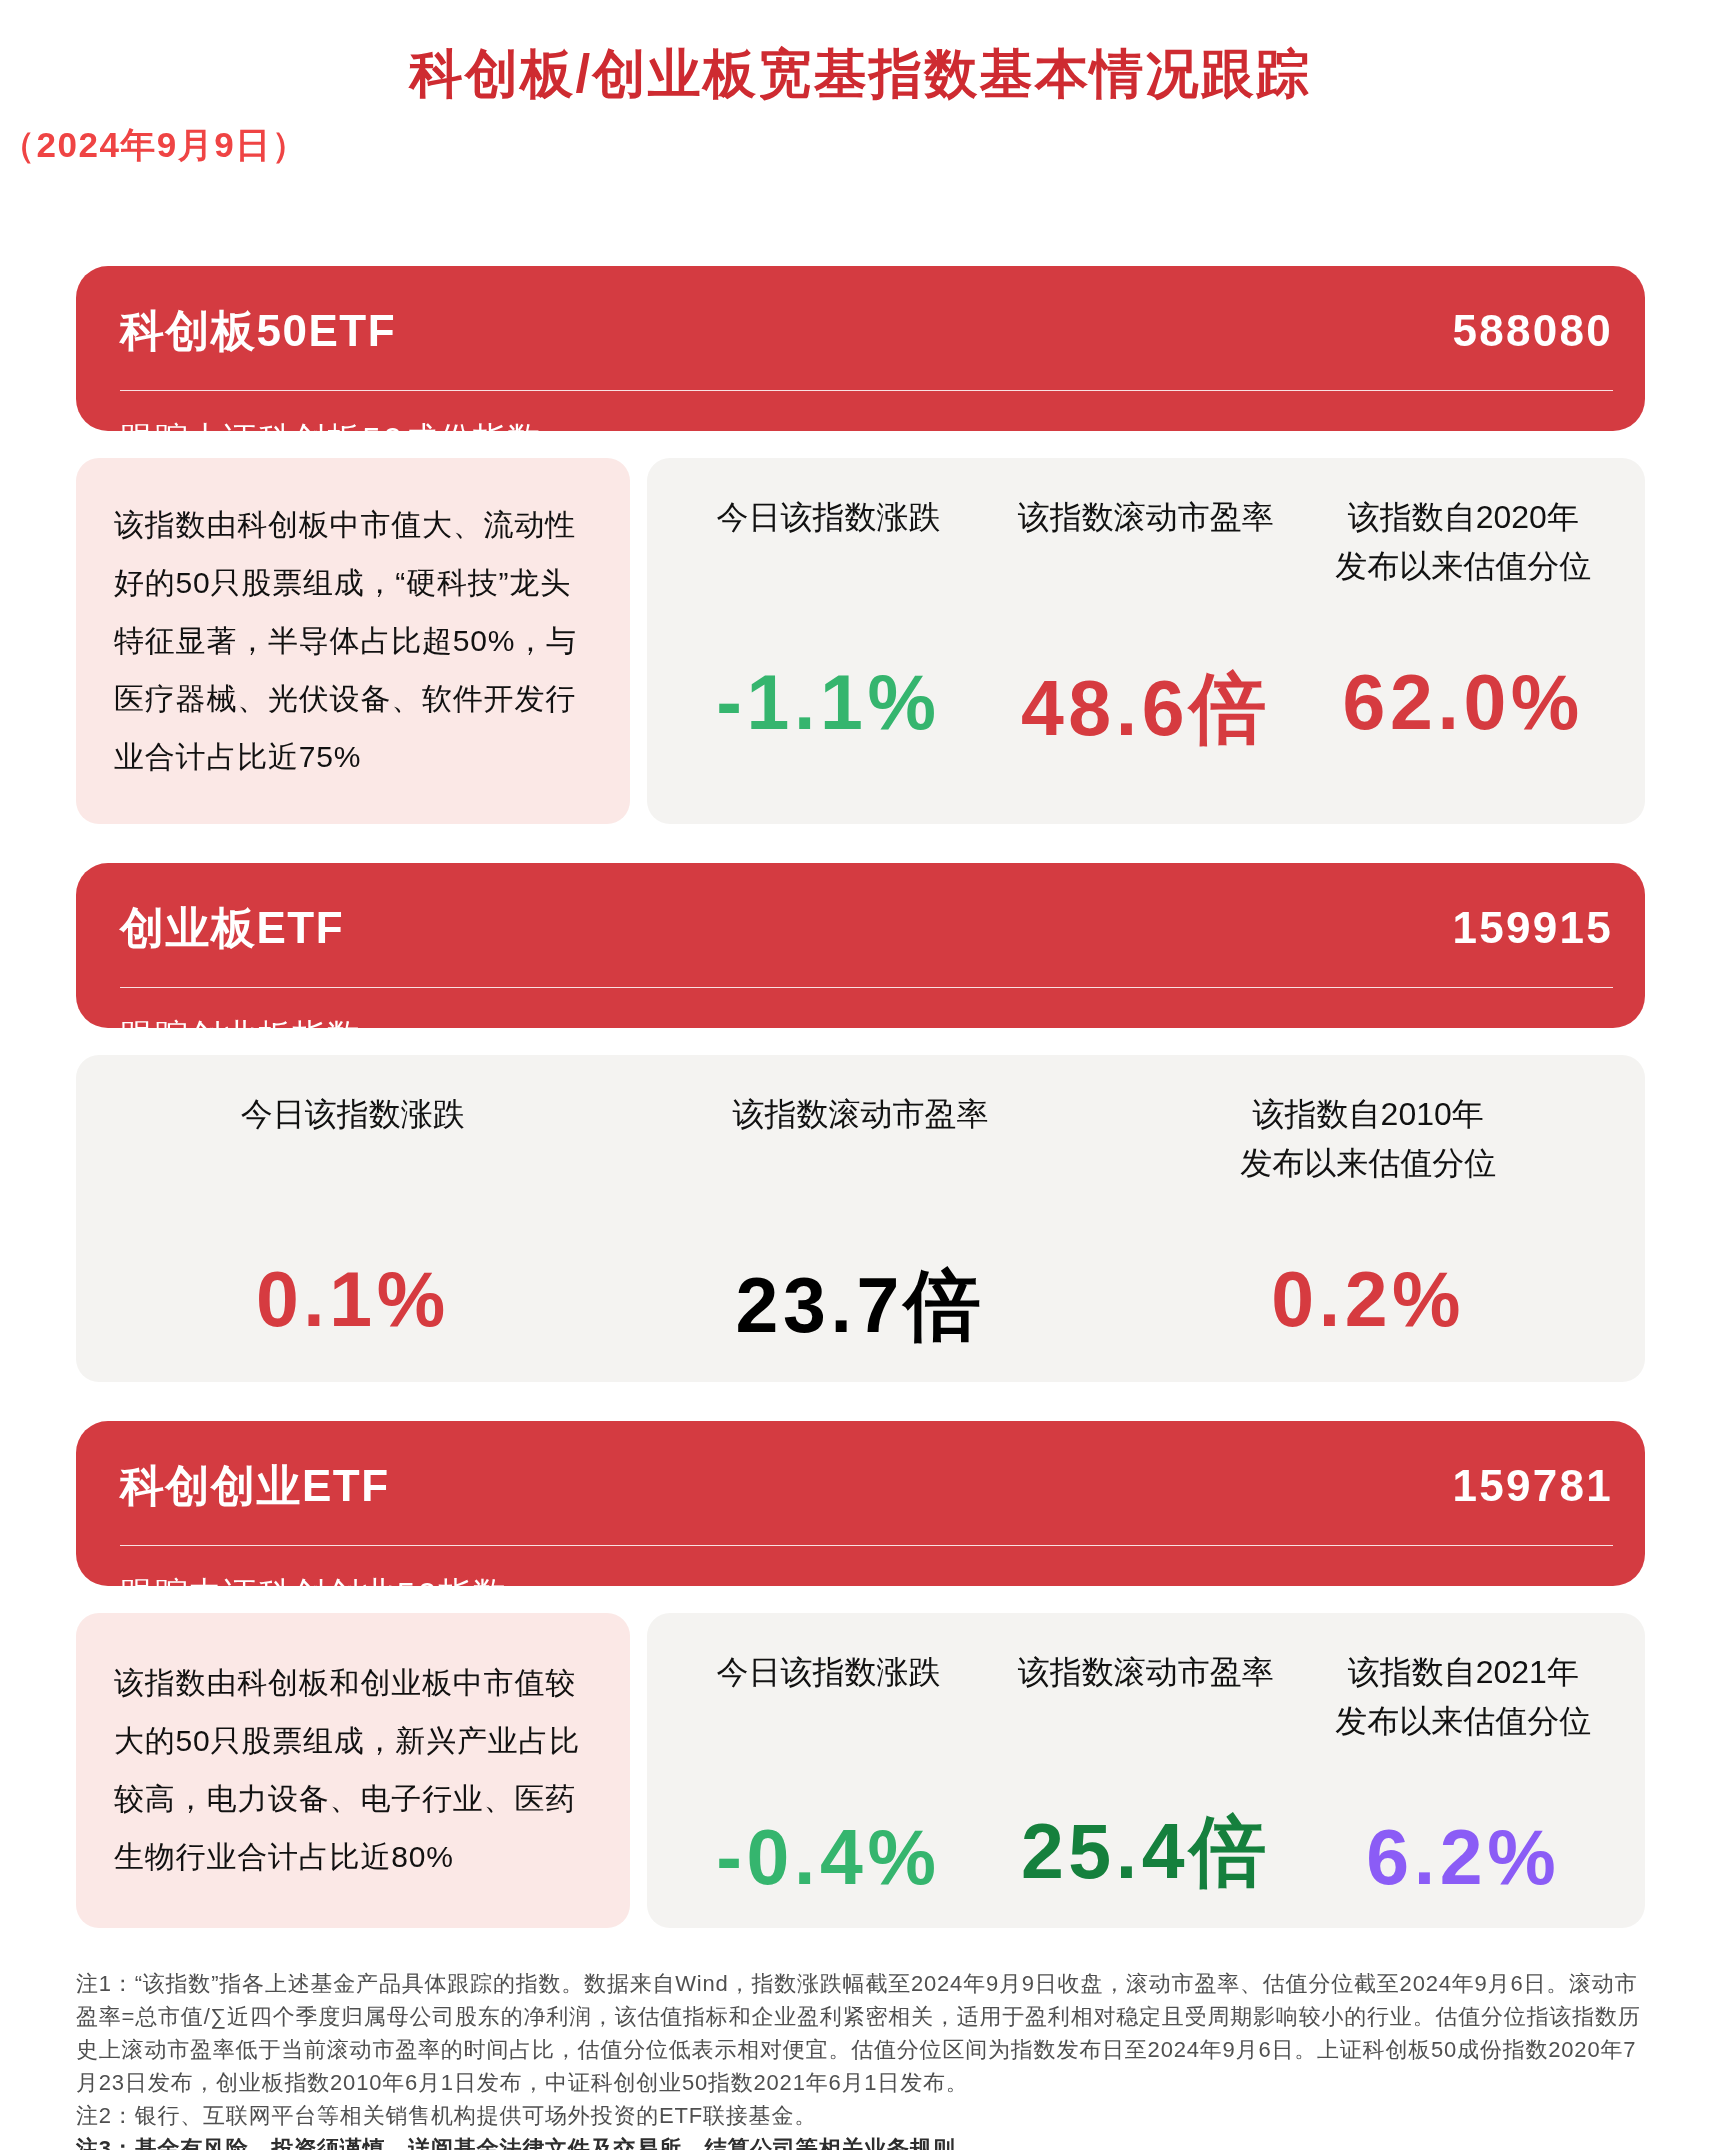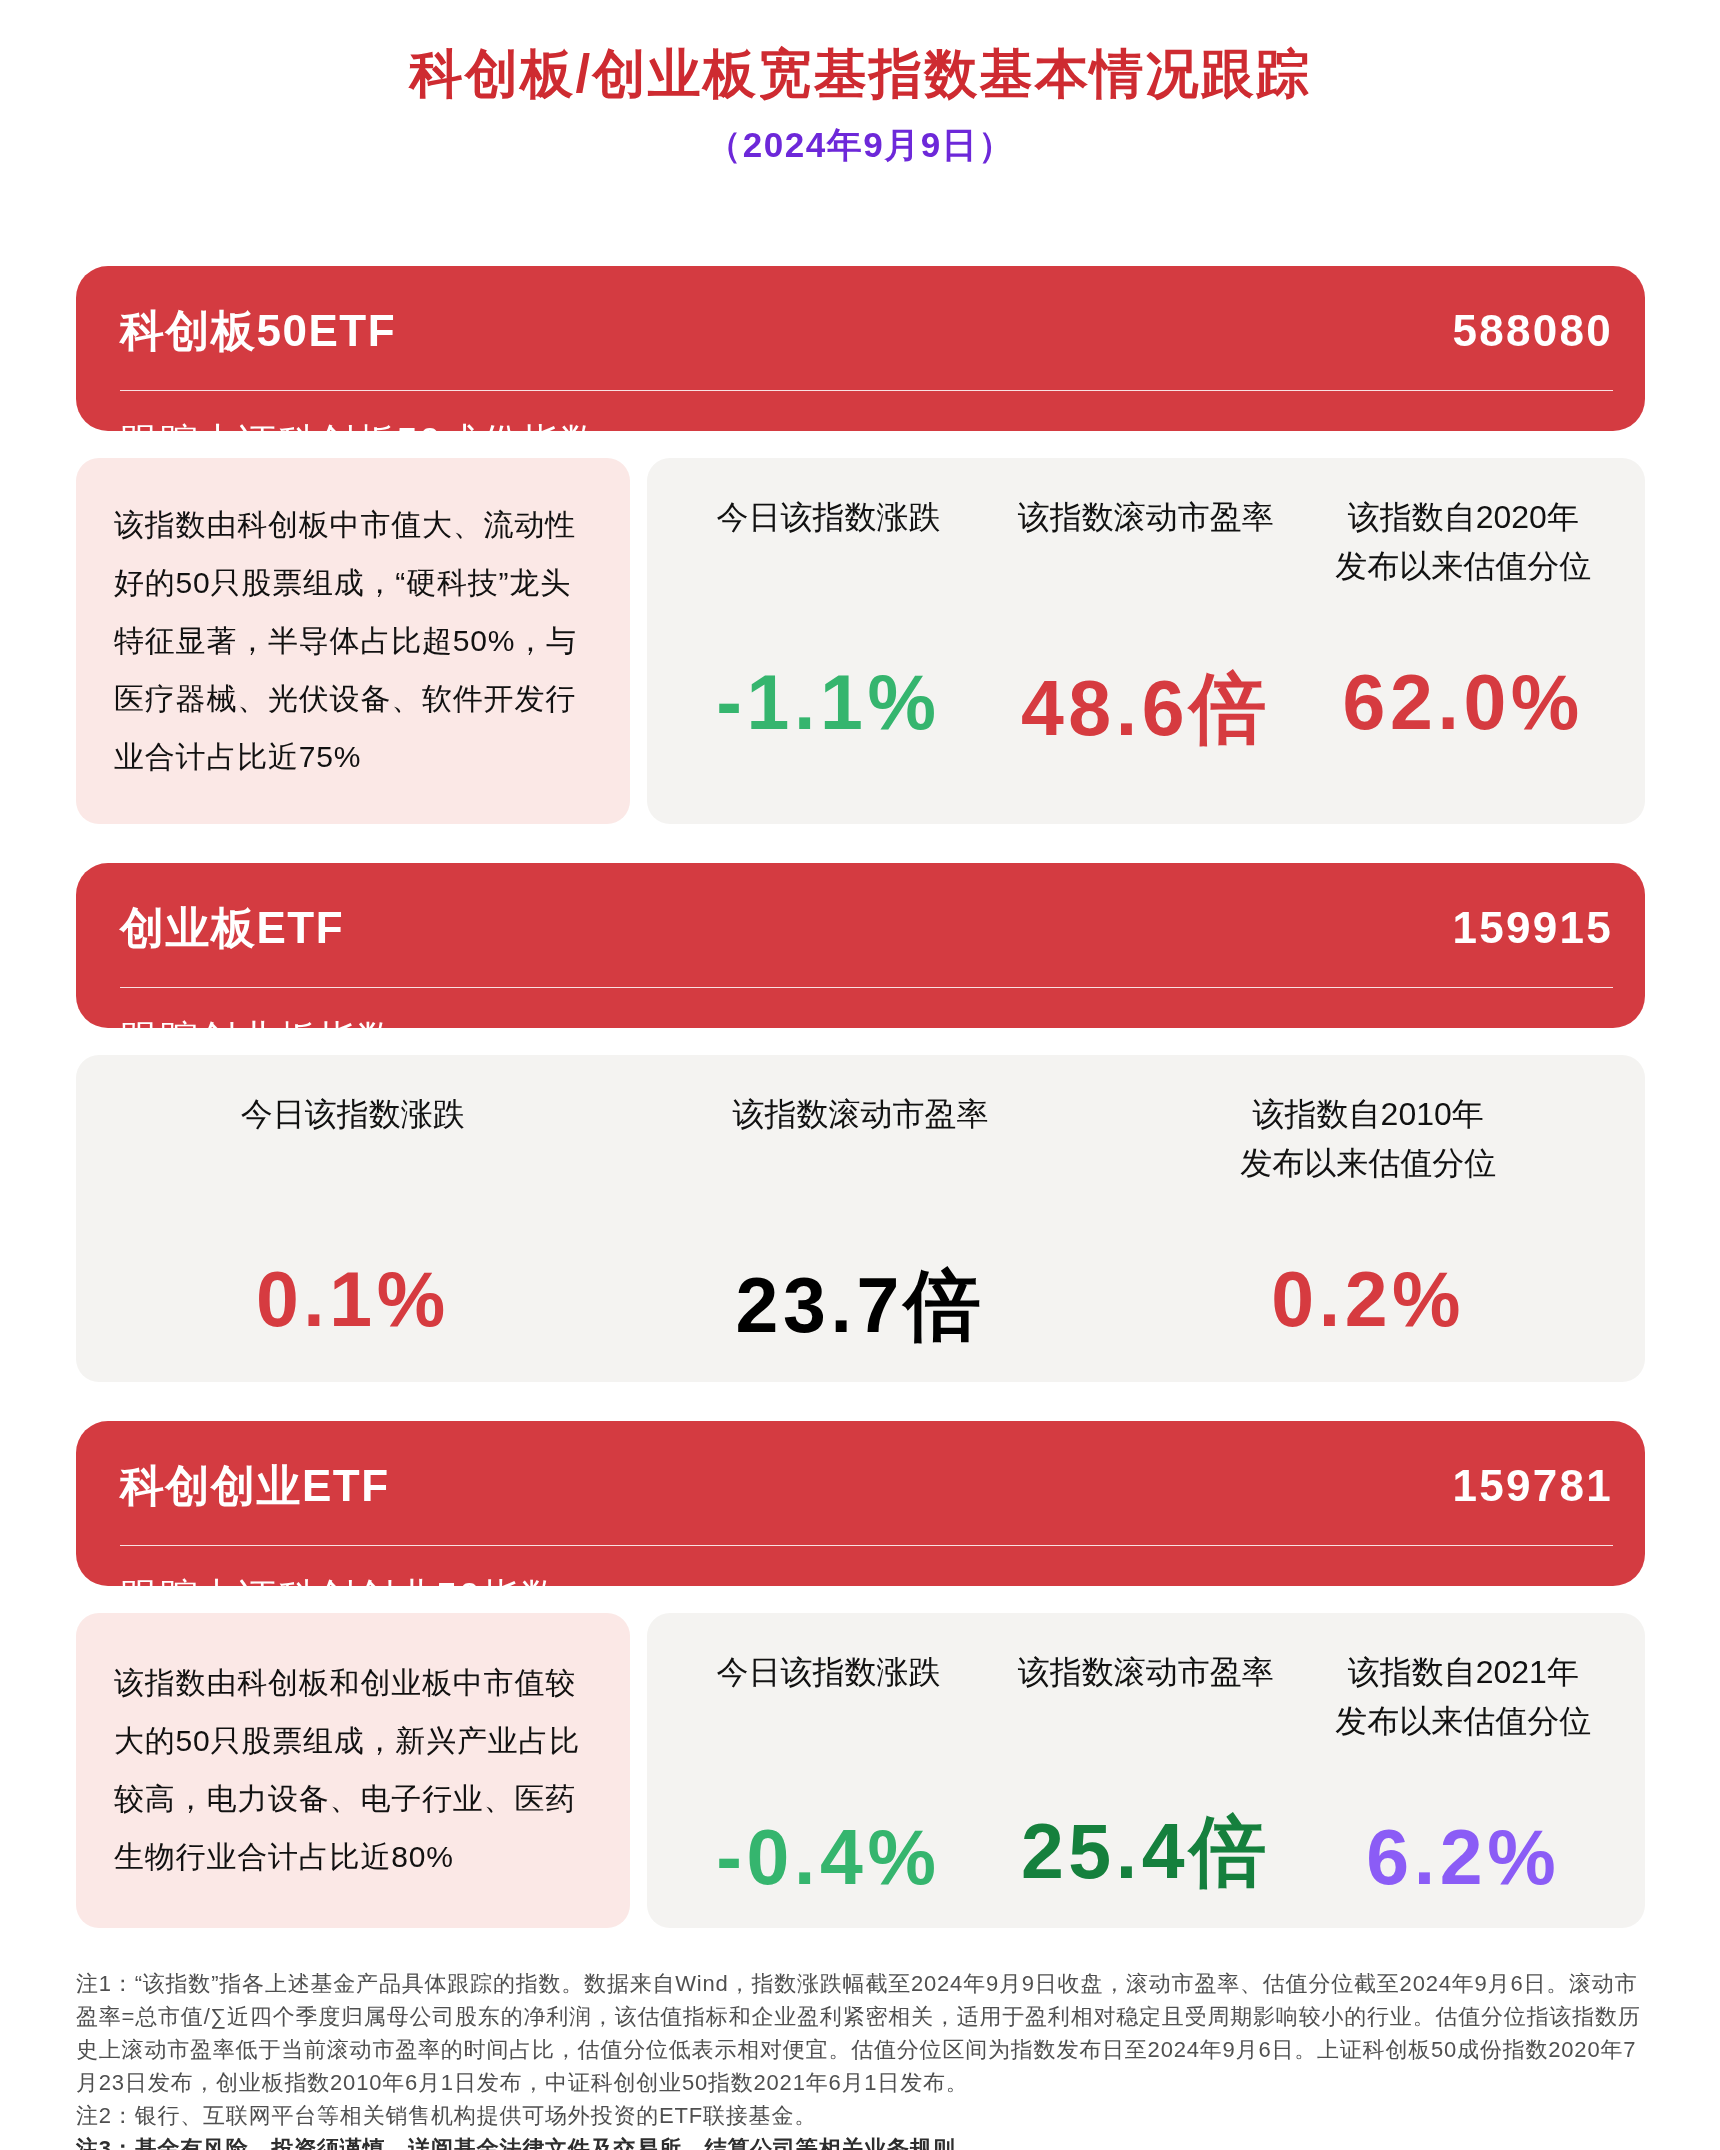--- a/index.html
+++ b/index.html
@@ -8,36 +8,36 @@
     font-family:"Liberation Sans","DejaVu Sans",sans-serif;
     color:#1a1a1a;
   }
   .page{width:1721px;height:2151px;overflow:hidden;box-sizing:border-box;padding-top:39px;}
 
   .title{
     margin:0;text-align:center;
     font-size:53px;font-weight:bold;color:#ce2b31;letter-spacing:2.3px;
   }
   .subtitle{
-    margin-top:10.6px;text-align:center;
-    font-size:35px;font-weight:bold;color:#6d28d9;letter-spacing:1.5px;
+    margin-top:10.6px;text-align:left;
+    font-size:35px;font-weight:bold;color:#ef4444;letter-spacing:1.5px;
   }
 
   .cards{margin-top:97px;}
   .card{margin:0 76px 39px 76px;}
 
   .banner{
     background:#d43b41;border-radius:32px;color:#ffffff;
     padding:36px 32px 33px 44px;box-sizing:border-box;height:165px;
   }
   .banner-top{display:flex;justify-content:space-between;align-items:center;}
   .etf-name{font-size:44px;font-weight:bold;letter-spacing:1.5px;}
   .etf-code{font-size:44px;font-weight:bold;letter-spacing:2.3px;}
   .banner-divider{border-top:1.5px solid rgba(255,255,255,0.85);margin:29px 0 26px 0;height:0;}
-  .etf-tracking{font-size:38px;letter-spacing:1.5px;}
+  .etf-tracking{font-size:33px;letter-spacing:1.5px;font-family:Liberation Mono, monospace;}
 
   .row{display:flex;gap:16.7px;margin-top:27px;}
   .desc{
     background:#fbe8e6;border-radius:23px;width:554px;min-height:296px;
     box-sizing:border-box;padding:38px 38px;
     display:flex;align-items:center;
     font-size:30px;line-height:58px;color:#111111;letter-spacing:0.8px;
   }
   .metrics{
     background:#f4f3f1;border-radius:23px;flex:1;min-height:296px;

